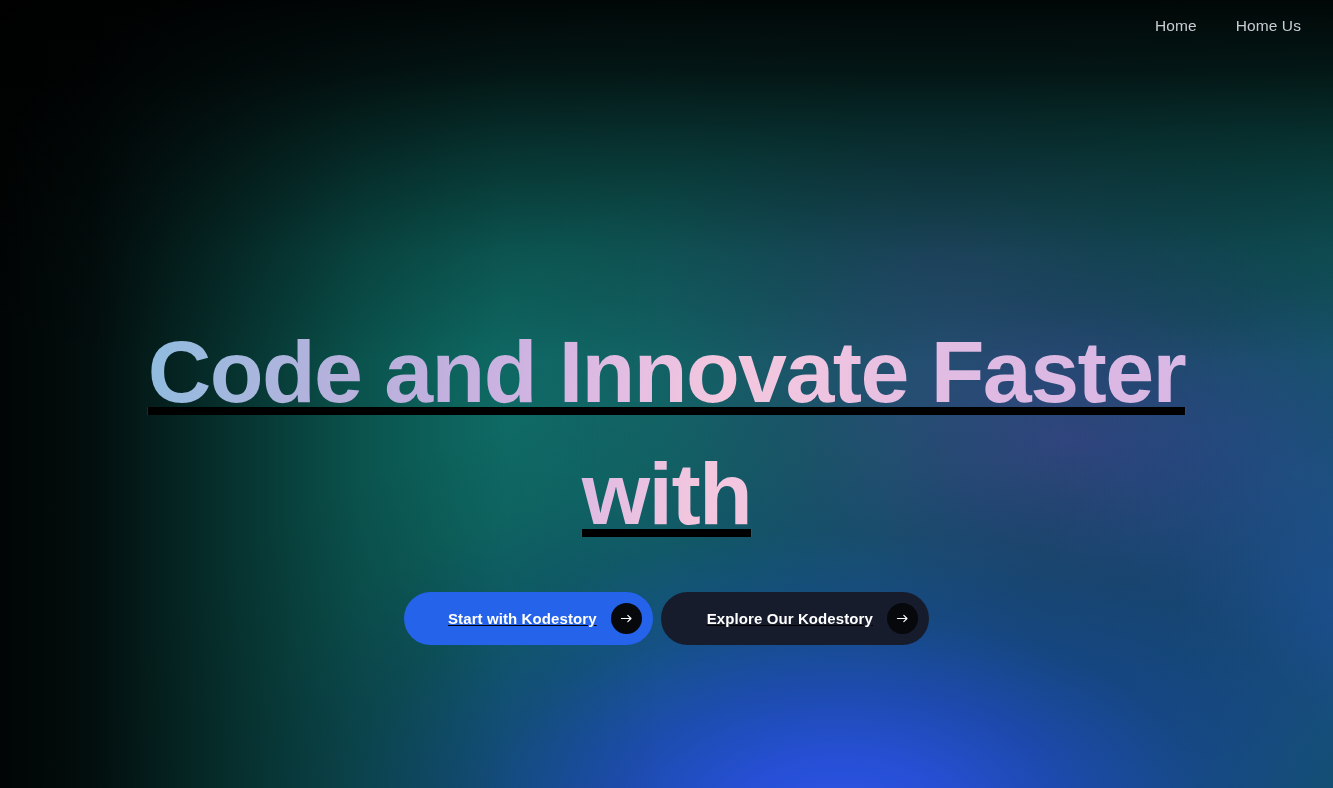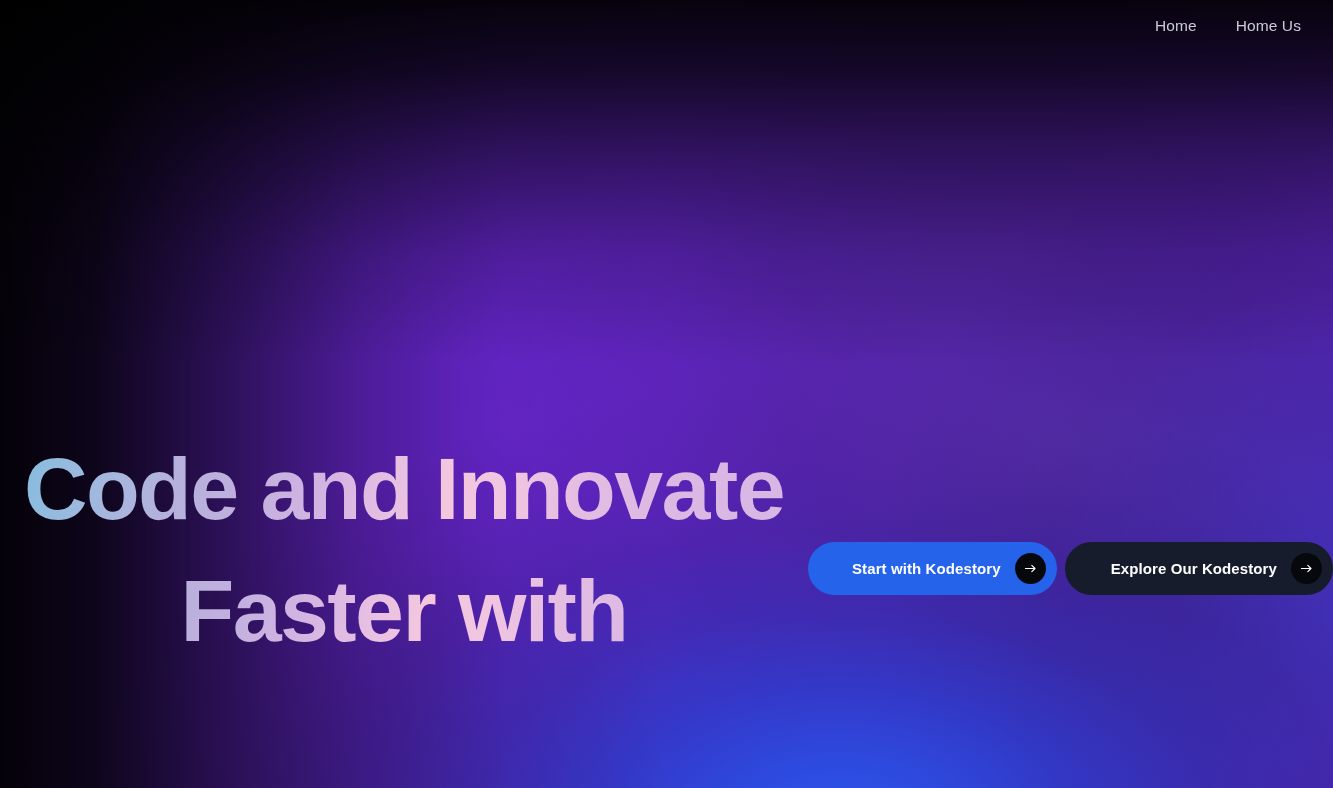--- a/index.html
+++ b/index.html
@@ -15,21 +15,21 @@
     font-family: "Liberation Sans", sans-serif;
     position: relative;
   }
 
   
   .page {
     position: relative;
     width: 1333px;
     height: 788px;
     overflow: hidden;
-    background: #6d28d9;
+    background: #0f766e;
   }
 
   
   .bg-layer {
     position: absolute;
     inset: 0;
     pointer-events: none;
   }
 
   
@@ -128,24 +128,25 @@
     white-space: nowrap;
     cursor: pointer;
   }
 
   
   .hero {
     position: absolute;
     inset: 0;
     z-index: 10;
     display: flex;
-    flex-direction: row;
+    flex-direction: column;
     align-items: center;
     justify-content: flex-start;
     padding-top: 311px;
+    text-decoration: underline;
   }
 
   .hero-title {
     width: 1170px;
     text-align: center;
     font-size: 88px;
     font-weight: 700;
     line-height: 122px;
     letter-spacing: -1.6px;
     background-image: linear-gradient(

